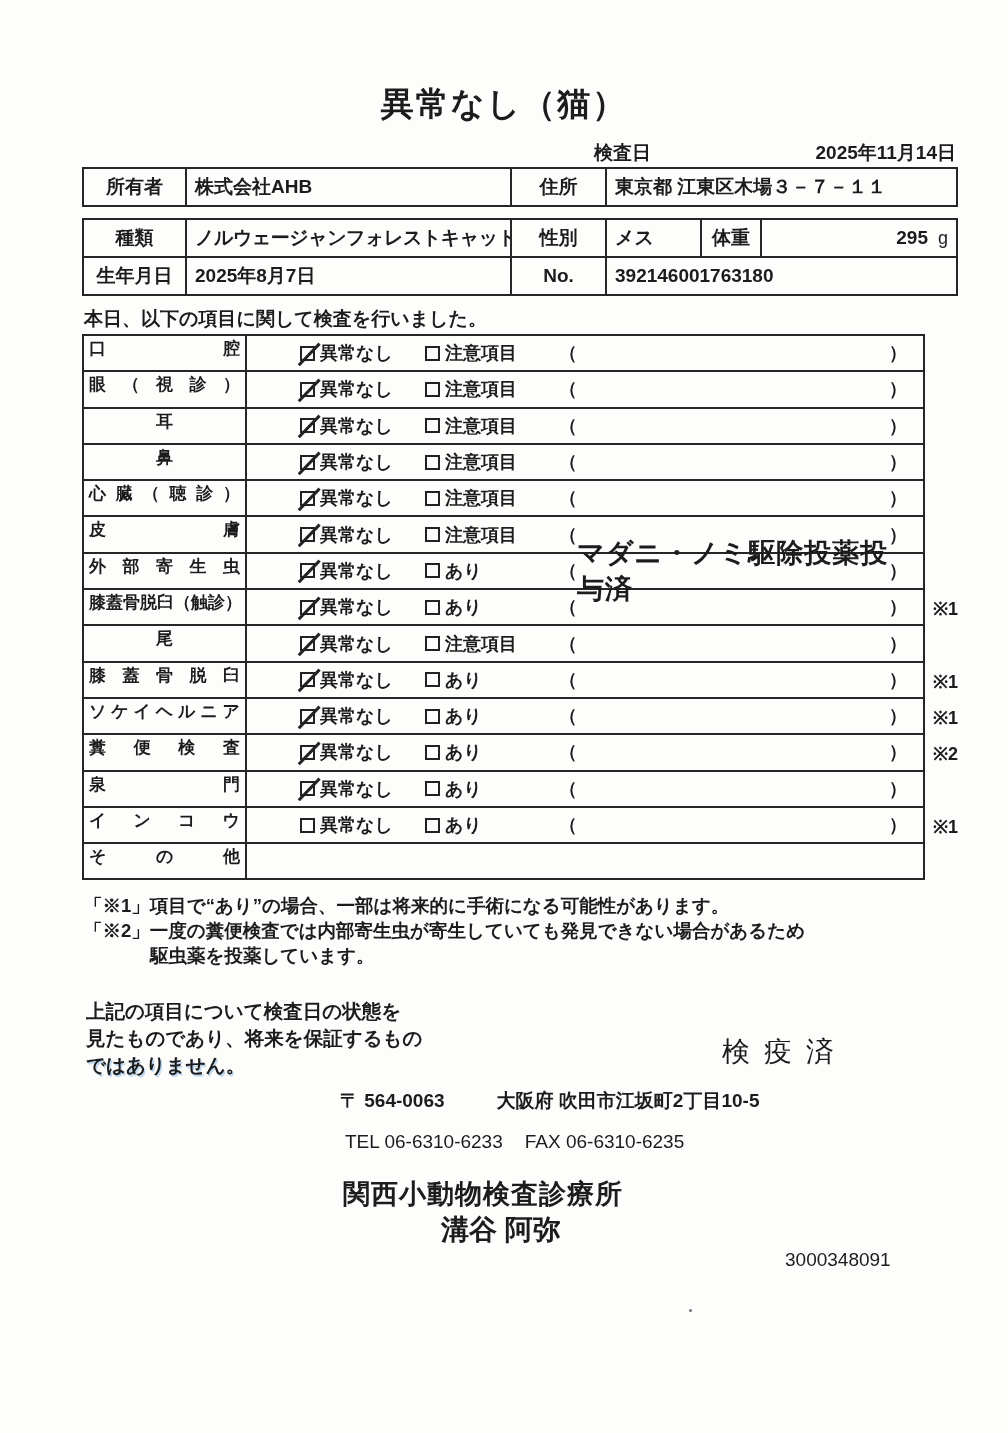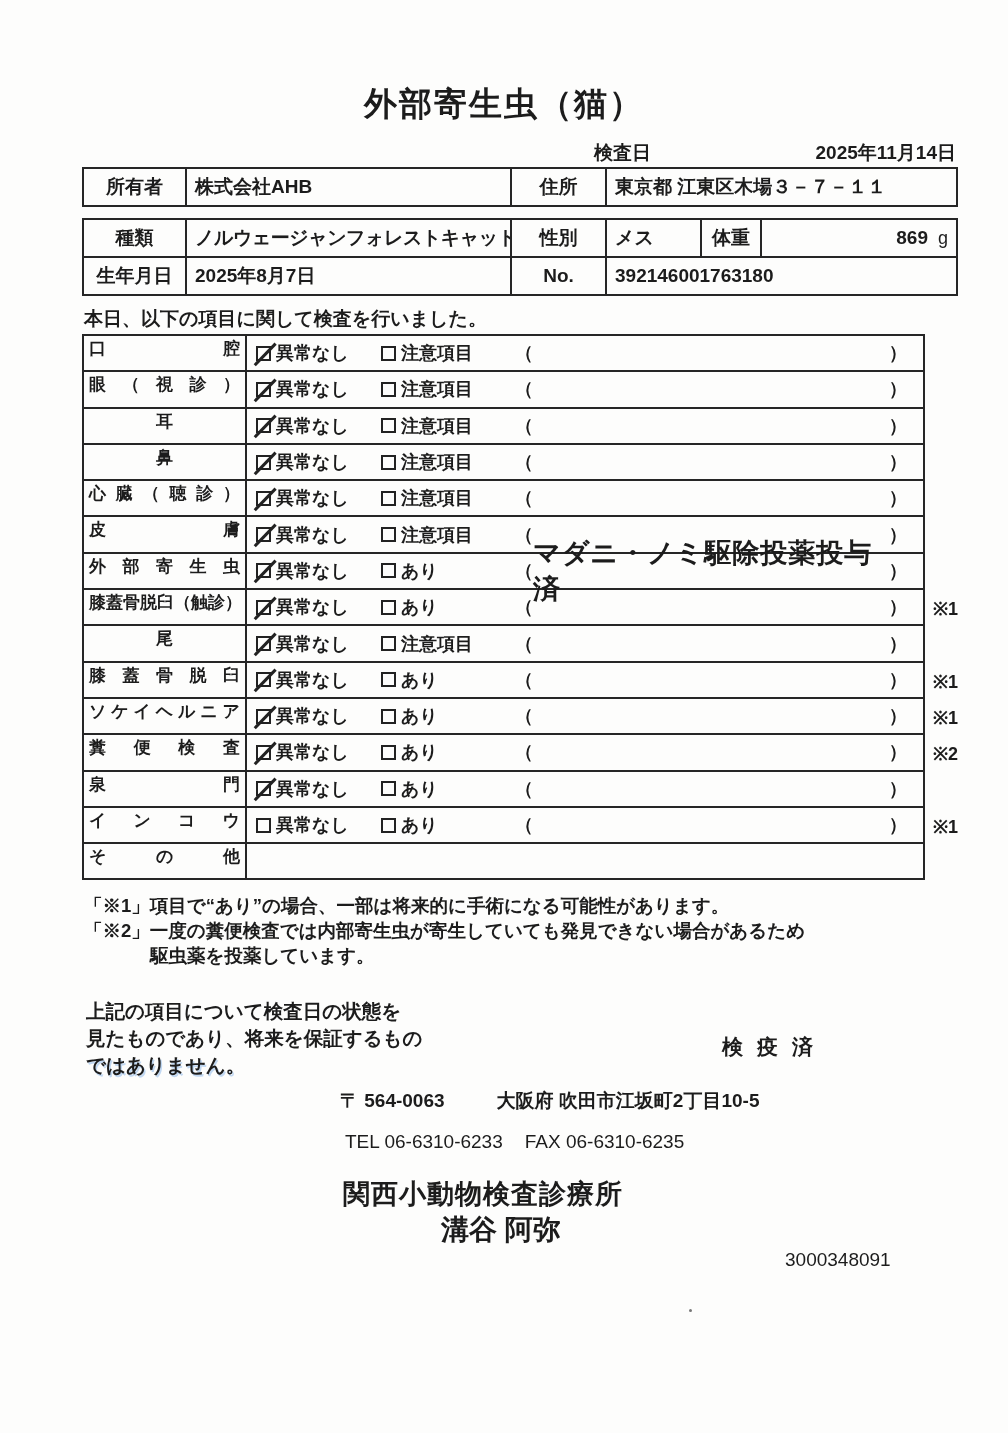--- a/index.html
+++ b/index.html
@@ -41,21 +41,21 @@
     position:relative; display:flex; height:36.3px; border-bottom:2px solid #262626;
     font-size:18px; font-weight:bold; align-items:stretch;
   }
   .cl-label {
     width:163px; flex:0 0 163px; border-right:2px solid #262626;
     display:block; padding:1px 5px 0 5px; font-size:17px;
     white-space:nowrap; overflow:hidden;
   }
   .cl-label.justify { text-align:justify; text-align-last:justify; }
   .cl-label.center  { text-align:center; text-align-last:center; }
-  .cl-body { flex:1; display:flex; align-items:center; }
+  .cl-body { flex:1; display:flex; align-items:center;padding-left:44px; }
   .checkbox {
     position:relative; width:15px; height:15px; flex:0 0 15px;
     border:2.5px solid #222; margin-left:9px; background:transparent;
   }
   .checkbox.checked::after {
     content:""; position:absolute; left:-8px; top:5px; width:30px; height:2.5px;
     background:#222; transform:rotate(-46deg);
   }
   .opt1-label { width:105px; margin-left:5px; white-space:nowrap; }
   .cb2 { margin-left:0; }
@@ -70,37 +70,37 @@
     font-size:18px; font-weight:bold; white-space:nowrap;
   }
   .cl-empty-body { flex:1; }
 
   .footnotes { position:absolute; top:893px; left:84px; font-size:18.5px; font-weight:bold; line-height:25px; }
   .footnotes .indent { padding-left:66px; }
 
   .disclaimer { position:absolute; top:998px; left:86px; font-size:19.5px; font-weight:bold; line-height:27px; }
   .disclaimer .l3 { text-shadow:1.5px 1.5px 0 rgba(120,170,230,0.45); }
 
-  .stamp { position:absolute; top:1033px; left:722px; font-size:21px; font-weight:bold; letter-spacing:14px; white-space:nowrap; }
+  .stamp { position:absolute; top:1033px; left:722px; font-size:28px; font-weight:normal; letter-spacing:14px; white-space:nowrap; }
 
   .addr-line { position:absolute; top:1088px; left:340px; font-size:19px; font-weight:bold; white-space:nowrap; }
   .addr-line .gap { display:inline-block; width:52px; }
   .tel-line { position:absolute; top:1131px; left:345px; font-size:19px; white-space:nowrap; }
   .tel-line .gap { display:inline-block; width:22px; }
   .clinic-name { position:absolute; top:1176px; left:343px; font-size:27px; font-weight:bold; letter-spacing:1px; }
   .vet-name { position:absolute; top:1211px; left:441px; font-size:28px; font-weight:bold; }
   .serial { position:absolute; top:1249px; left:785px; font-size:19px; }
   .dot-artifact { position:absolute; top:1309px; left:689px; width:3px; height:3px; background:#777; border-radius:50%; }
 </style>
 </head>
 <body>
 
 <div class="page">
 
-  <div class="doc-title">外部寄生虫（猫）</div>
+  <div class="doc-title">異常なし（猫）</div>
 
   <div class="date-row">
     <span class="date-label">検査日</span>
     <span class="date-value">2025年11月14日</span>
   </div>
 
   <table class="grid owner-table">
     <colgroup>
         <col style="width:103px">
         <col style="width:325px">
@@ -126,21 +126,21 @@
         <col style="width:60px">
         <col>
       </colgroup>
     <tbody>
         <tr>
       <td class="hd">種類</td>
       <td class="breed">ノルウェージャンフォレストキャット</td>
       <td class="hd">性別</td>
       <td>メス</td>
       <td class="hd">体重</td>
-      <td class="weight-val"><span>869</span><span class="unit">g</span></td>
+      <td class="weight-val"><span>295</span><span class="unit">g</span></td>
     </tr>
     <tr>
       <td class="hd">生年月日</td>
       <td>2025年8月7日</td>
       <td class="hd">No.</td>
       <td class="num" colspan="3">392146001763180</td>
     </tr>
   </tbody>
     </table>
 

